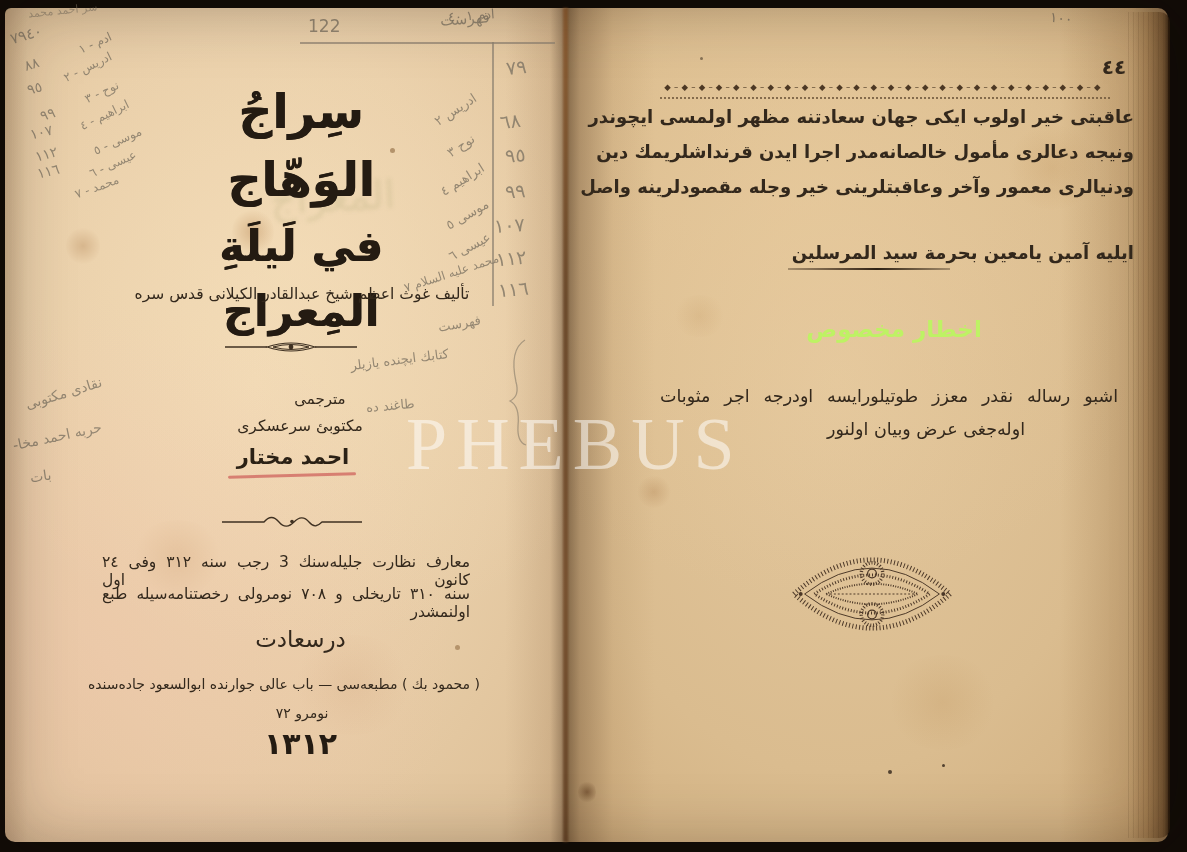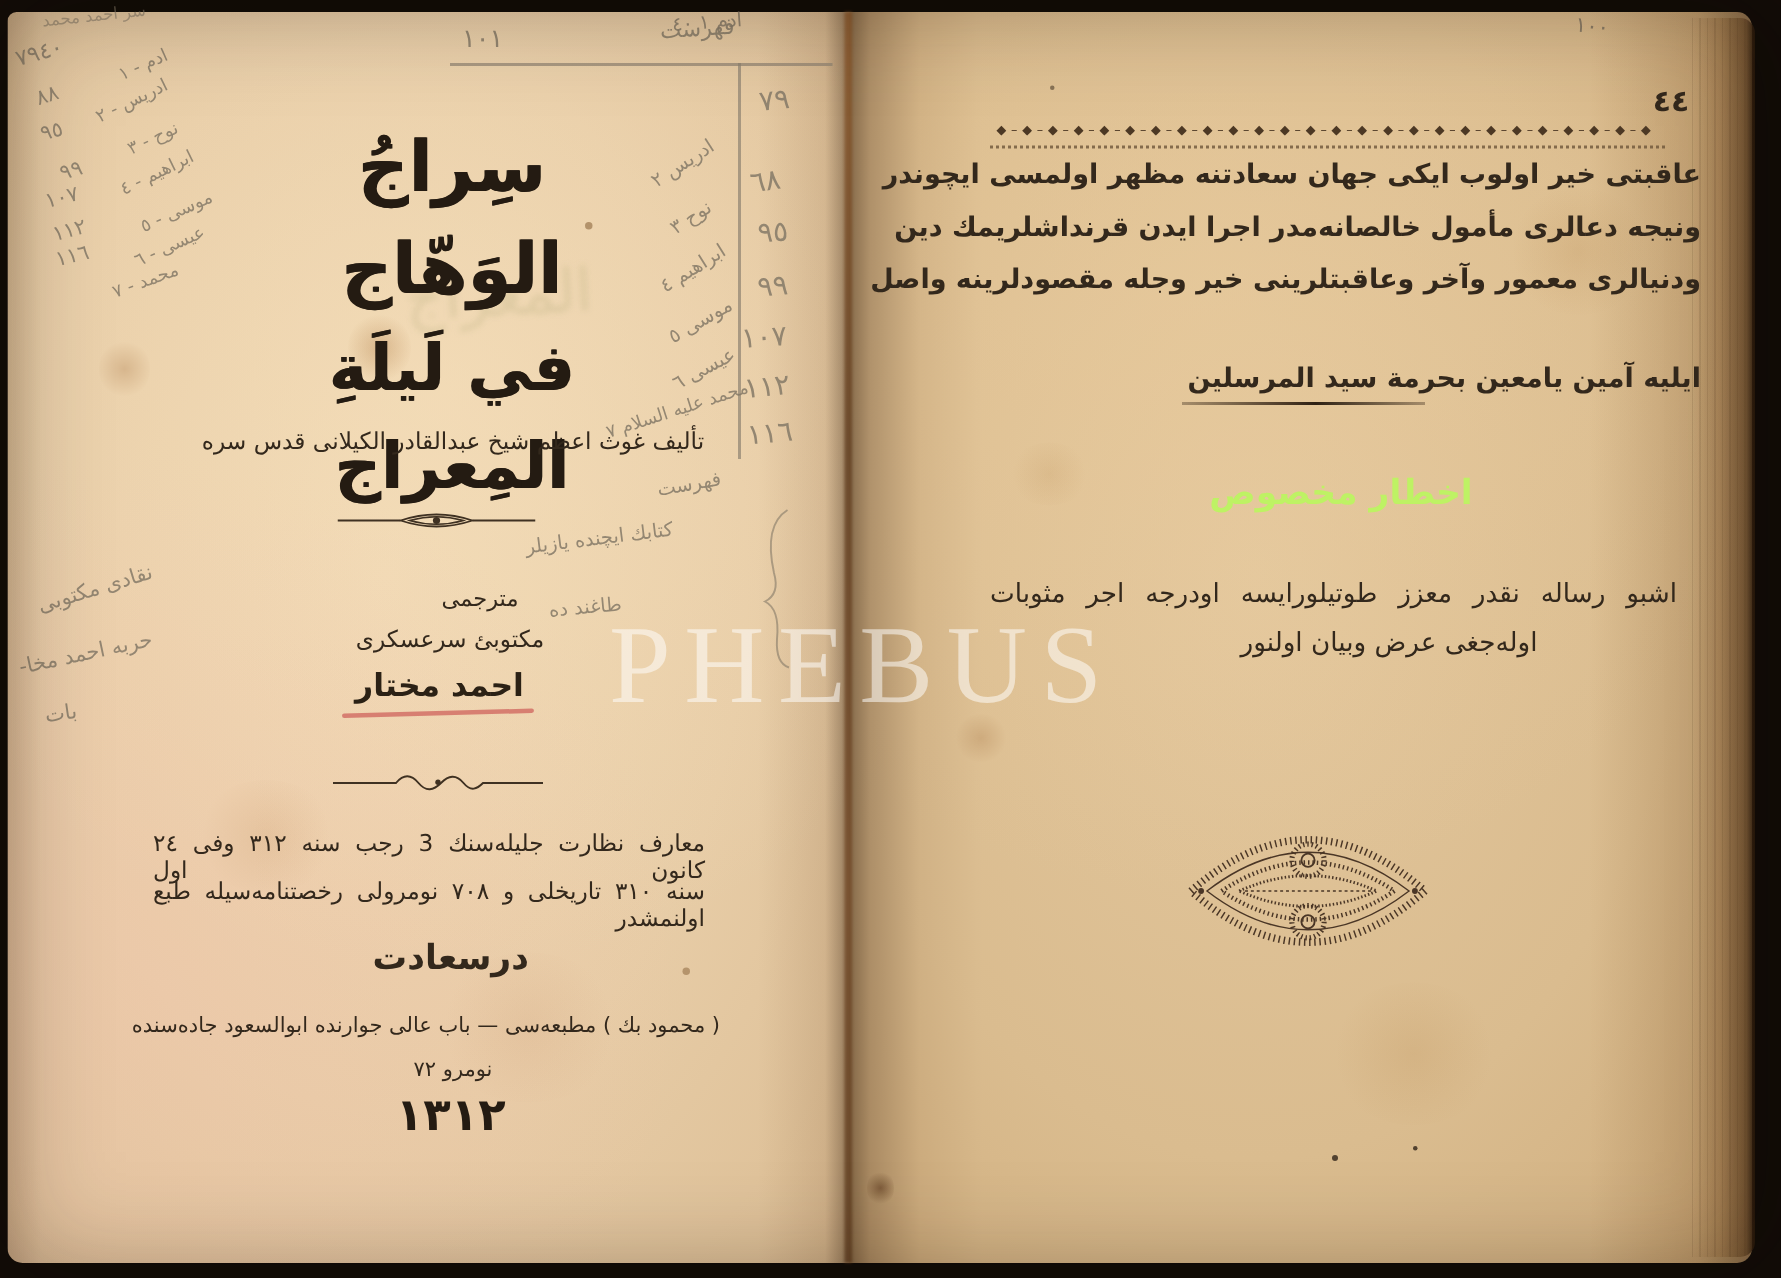--- a/index.html
+++ b/index.html
@@ -46,21 +46,21 @@
   #translator-label{left:270px;top:390px;width:100px;font-size:15px;}
   #translator-role{left:225px;top:417px;width:150px;font-size:15.5px;}
   #translator-name{left:228px;top:445px;width:130px;font-size:21px;font-weight:bold;color:#2b2115;}
   #red-underline{position:absolute;left:228px;top:474px;width:128px;height:3px;
                  background:#d4766a;border-radius:2px;transform:rotate(-1.5deg);opacity:.9;}
   #divider2{left:222px;top:514px;width:140px;height:14px;}
   #license-line1{left:102px;top:553px;width:368px;font-size:15.5px;
                  text-align:justify;text-align-last:justify;}
   #license-line2{left:102px;top:585px;width:368px;font-size:15.5px;
                  text-align:justify;text-align-last:justify;}
-  #city-line{left:228px;top:626px;width:145px;font-size:23px;font-weight:700;}
+  #city-line{left:228px;top:626px;width:145px;font-size:23px;font-weight:400;}
   #printer-line{left:92px;top:676px;width:388px;font-size:14px;white-space:nowrap;}
   #numero-line{left:252px;top:705px;width:100px;font-size:14px;}
   #year-line{left:238px;top:726px;width:125px;font-size:30px;font-weight:bold;color:#241b12;}
   
   #page-number{left:1088px;top:55px;width:52px;font-size:20px;font-weight:bold;}
   #rule-thick{position:absolute;left:656px;top:77px;width:456px;height:4px;border-radius:2px;
     background:linear-gradient(90deg,#3326166,#453321 8%,#302416 45%,#4a3723 75%,#332616);}
   #rule-chain{left:654px;top:82px;width:460px;font-size:8.5px;letter-spacing:3.2px;
               color:#4c3824;white-space:nowrap;overflow:hidden;text-align:center;}
   #rule-dotted{position:absolute;left:660px;top:97px;width:450px;border-top:2px dotted #6e563a;opacity:.8;}
@@ -232,21 +232,21 @@
       <circle cx="85" cy="24" r="11" stroke-width="3.5" stroke-dasharray="1 2"></circle>
       <circle cx="85" cy="24" r="4.5" stroke-width="1.3"></circle>
       <circle cx="85" cy="66" r="11" stroke-width="3.5" stroke-dasharray="1 2"></circle>
       <circle cx="85" cy="66" r="4.5" stroke-width="1.3"></circle>
       <circle cx="12" cy="45" r="2" fill="#4a3626" stroke="none"></circle>
       <circle cx="158" cy="45" r="2" fill="#4a3626" stroke="none"></circle>
     </g>
   </svg>
 
   <div id="hw-topleft-scribble" class="hw">سر احمد محمد</div>
-  <div id="hw-top-number" class="hw">١٠١</div>
+  <div id="hw-top-number" class="hw">122</div>
   <div id="hw-underline-101" class="hw-line"></div>
   <div id="hw-vline" class="hw-line"></div>
   <div id="hw-fihrist-top" class="hw">فهرست</div>
 
   <div id="g-num-0" class="hw g-num">٧٩</div>
   <div id="g-num-1" class="hw g-num">٦٨</div>
   <div id="g-num-2" class="hw g-num">٩٥</div>
   <div id="g-num-3" class="hw g-num">٩٩</div>
   <div id="g-num-4" class="hw g-num">١٠٧</div>
   <div id="g-num-5" class="hw g-num">١١٢</div>

